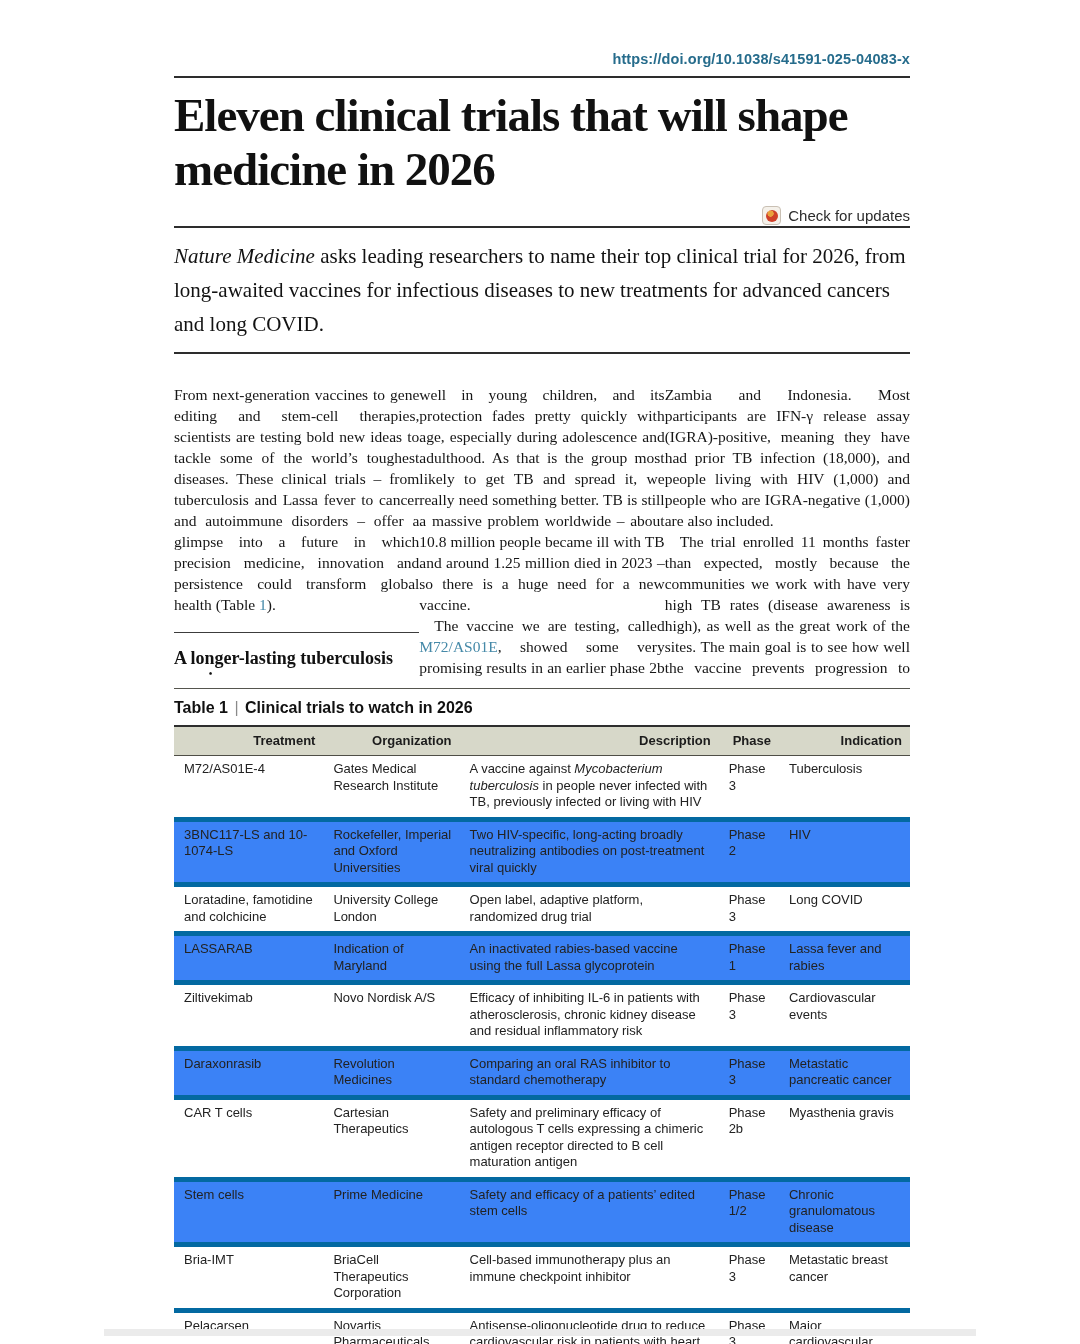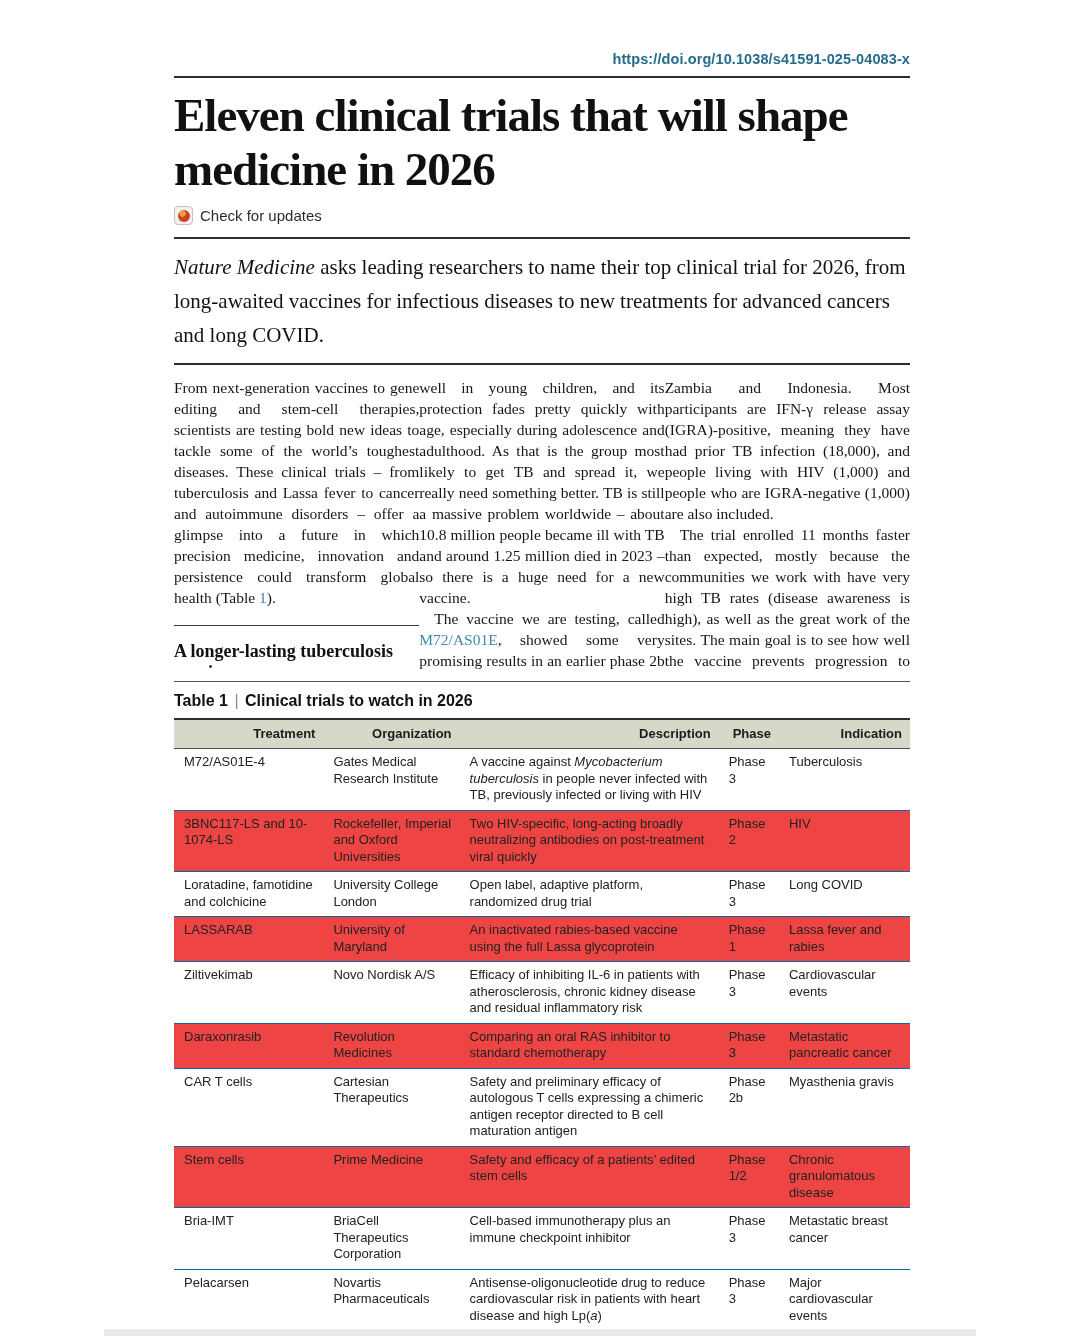--- a/index.html
+++ b/index.html
@@ -17,40 +17,40 @@
     font-size:14.5px; color:#266c8c; text-decoration:none; letter-spacing:0.1px;
   }
   .rule-dark { border-top:2px solid #2d2d2d; }
   .rule-mid  { border-top:1.5px solid #55554e; margin-top:12px; }
 
   h1.title {
     font-family:"Liberation Serif", serif; font-weight:700;
     font-size:47px; line-height:1.15; letter-spacing:-1px;
     margin:10px 0 10px; max-width:900px; color:#111;
   }
-  .check-row { text-align:left; margin-bottom:11px; }
+  .check-row { text-align:right; margin-bottom:0; }
   .check-badge {
     display:inline-flex; align-items:center; gap:7px; cursor:pointer;
     font-family:"Liberation Sans", sans-serif; font-size:15px; color:#2b2b2b;
   }
   .cm-icon {
     width:19px; height:19px; border:1px solid #c9c0b4; border-radius:4px;
     background:#f5f1ea; display:inline-flex; align-items:center; justify-content:center;
   }
   .cm-circle {
     width:12px; height:12px; border-radius:50%;
     background:radial-gradient(circle at 38% 30%, #e8a13c 0 26%, #cf4029 30% 100%);
   }
 
   p.standfirst {
     font-size:21px; line-height:34px; margin:11px 0 11px; color:#121212;
     max-width:944px;
   }
 
-  .columns { display:flex; height:292px; overflow:hidden; margin-top:12px; }
+  .columns { display:flex; height:292px; overflow:hidden; margin-top:30px; }
   .col { flex:1; text-align:justify; }
   .body-p { font-size:15.5px; line-height:21px; color:#161616; }
   .body-p.indent { text-indent:15px; }
   h2.subhead {
     font-family:"Liberation Serif", serif; font-weight:700; font-size:18px;
     border-top:1.25px solid #3c3c3c; margin-top:17px; padding-top:15px;
     margin-bottom:15px; text-align:left; color:#111;
   }
   .run-i { font-style:italic; }
   .run-b { font-weight:700;font-style:italic; }
@@ -66,24 +66,24 @@
     font-family:"Liberation Sans", sans-serif; font-size:13px; line-height:16.5px;
     color:#222; border-top:2px solid #2e2e2e;
   }
   table.trials thead tr { background:#d7d8c9; }
   table.trials th {
     text-align:right; font-weight:700; font-size:13px; color:#1c1c1c;
     padding:6px 8px 6px 10px; border-bottom:1.5px solid #4e4e46;
   }
   table.trials td {
     vertical-align:top; padding:5px 8px 6px 10px;
-    border-bottom:1px solid #0369a1;
+    border-bottom:5px solid #0369a1;
   }
   table.trials tbody tr:last-child td { border-bottom:none; }
-  table.trials tr.shaded { background:#ef4444; }
+  table.trials tr.shaded { background:#3b82f6; }
   col.c-treatment { width:20.3%; } col.c-org { width:18.5%; }
   col.c-desc { width:35.2%; } col.c-phase { width:8.2%; } col.c-ind { width:17.8%; }
 
   .footer {
     display:flex; justify-content:space-between; align-items:center;
     border-top:2px solid #909090; margin-top:18px; padding-top:9px;
   }
   .wordmark {
     font-family:"Liberation Serif", serif; font-weight:700;
     font-size:27px; letter-spacing:-1px; color:#111;
@@ -174,21 +174,21 @@
           </tr>
           <tr>
             <td>Loratadine, famotidine and colchicine</td>
             <td>University College London</td>
             <td>Open label, adaptive platform, randomized drug trial</td>
             <td>Phase 3</td>
             <td>Long COVID</td>
           </tr>
           <tr class="shaded">
             <td>LASSARAB</td>
-            <td>University of Maryland</td>
+            <td>Indication of Maryland</td>
             <td>An inactivated rabies-based vaccine using the full Lassa glycoprotein</td>
             <td>Phase 1</td>
             <td>Lassa fever and rabies</td>
           </tr>
           <tr>
             <td>Ziltivekimab</td>
             <td>Novo Nordisk A/S</td>
             <td>Efficacy of inhibiting IL-6 in patients with atherosclerosis, chronic kidney disease and residual inflammatory risk</td>
             <td>Phase 3</td>
             <td>Cardiovascular events</td>

